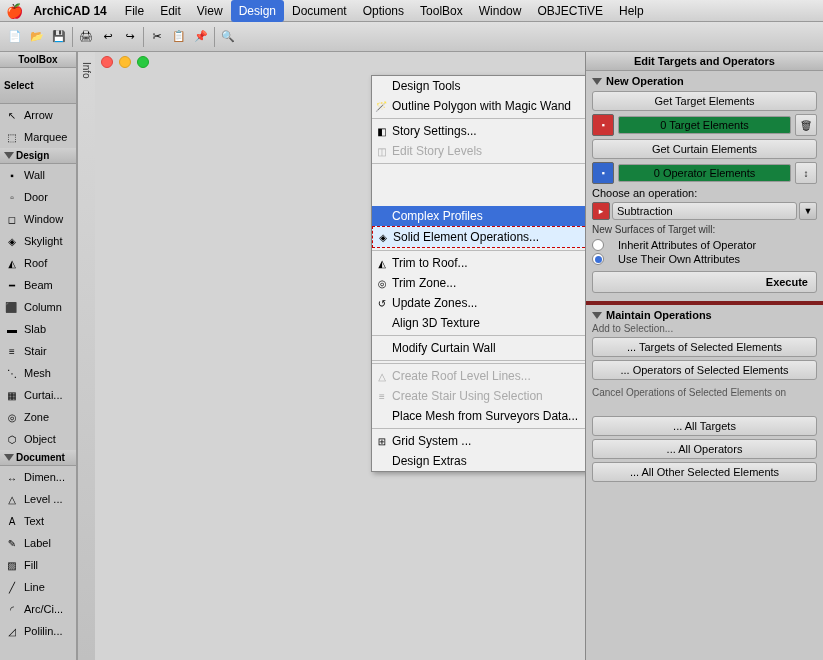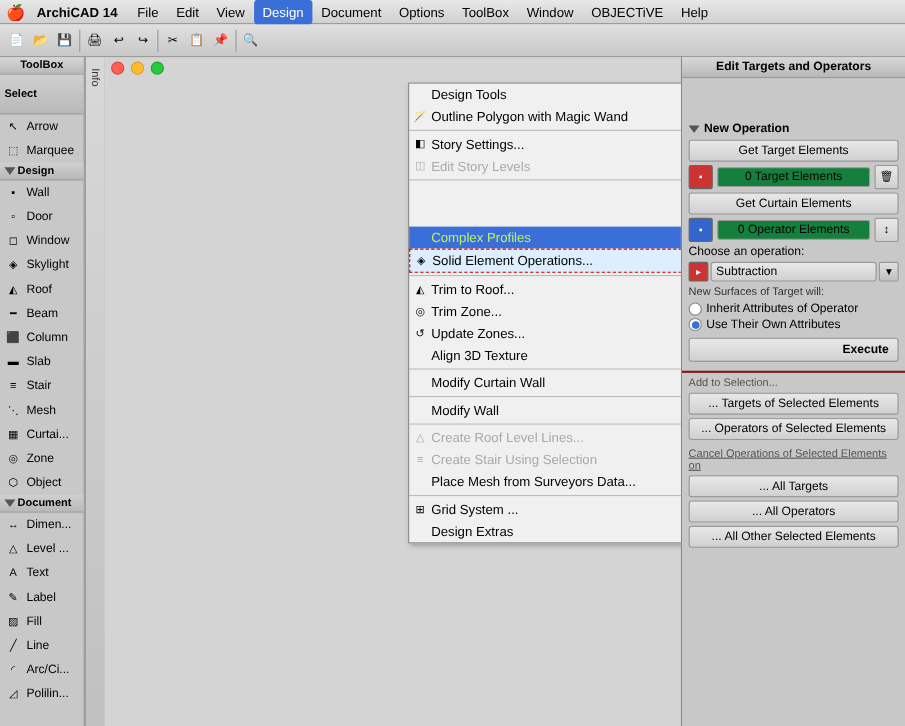--- a/index.html
+++ b/index.html
@@ -69,30 +69,30 @@
     
     #info-tab {
       width: 18px; background: linear-gradient(to bottom, #d8d8d8, #c0c0c0);
       border-left: 1px solid #999; writing-mode: vertical-rl;
       display: flex; align-items: center; justify-content: flex-start;
       font-size: 10px; padding-top: 10px; color: #333;
     }
 
     
     #right-panel {
-      width: 204px; background: #c8c8c8; border-left: 1px solid #888;
+      width: 238px; background: #c8c8c8; border-left: 1px solid #888;
       display: flex; flex-direction: column;
     }
     .panel-title {
       background: linear-gradient(to bottom, #d8d8d8, #b8b8b8);
       border-bottom: 1px solid #999; padding: 3px 6px; font-size: 11px; font-weight: bold;
       text-align: center;
     }
     .panel-section {
-      padding: 4px 6px; border-bottom: 2px solid #7f1d1d; margin-top: 36px;
+      padding: 4px 6px; border-bottom: 4px solid #7f1d1d;
     }
     .panel-section-title {
       display: flex; align-items: center; gap: 4px; font-size: 11px; font-weight: bold;
       margin-bottom: 4px;
     }
     .triangle-down { width: 0; height: 0; border-left: 5px solid transparent; border-right: 5px solid transparent; border-top: 7px solid #555; }
     .panel-button {
       width: 100%; padding: 3px 8px; margin-bottom: 3px;
       background: linear-gradient(to bottom, #e8e8e8, #d0d0d0);
       border: 1px solid #999; border-radius: 3px; cursor: pointer;
@@ -119,53 +119,53 @@
       background: linear-gradient(to bottom, #e8e8e8, #d0d0d0);
       border: 1px solid #999; border-radius: 3px; font-size: 11px;
       appearance: none; -webkit-appearance: none; cursor: pointer;
     }
     .select-arrow {
       width: 18px; height: 18px; background: linear-gradient(to bottom, #e0e0e0, #c0c0c0);
       border: 1px solid #999; border-radius: 2px; display: flex; align-items: center; justify-content: center;
       font-size: 9px; cursor: pointer;
     }
     .surface-label { font-size: 10px; margin-bottom: 4px; color: #333; }
-    .radio-row { display: flex; align-items: center; gap: 4px; font-size: 11px; margin-bottom: 2px; }
+    .radio-row { display: flex; align-items: center; gap: 14px; font-size: 11px; margin-bottom: 2px; }
     .radio-circle {
       width: 12px; height: 12px; border-radius: 50%; border: 1px solid #888;
       background: white; display: flex; align-items: center; justify-content: center; flex-shrink: 0;
     }
     .radio-circle.selected { background: white; }
     .radio-circle.selected::after {
       content: ''; width: 7px; height: 7px; border-radius: 50%; background: #3a6fd8;
     }
     .execute-button {
       width: 100%; padding: 4px 8px; margin: 4px 0;
       background: linear-gradient(to bottom, #e8e8e8, #d0d0d0);
       border: 1px solid #999; border-radius: 3px; cursor: pointer;
       font-size: 11px; text-align: right; font-weight: bold;
     }
     .maintain-section { padding: 4px 6px; }
     .maintain-title {
       display: flex; align-items: center; gap: 4px; font-size: 11px; font-weight: bold; margin-bottom: 2px;
     }
     .add-selection-label { font-size: 10px; color: #555; margin-bottom: 3px; }
-    .cancel-label { font-size: 10px; color: #555; margin-bottom: 3px; margin-top: 4px; text-decoration: underline; }
+    .cancel-label { font-size: 10px; color: #555; margin-bottom: 18px; margin-top: 4px; }
     #design-menu {
       position: absolute; top: 23px; left: 276px;
       width: 290px; background: #f0f0f0;
       border: 1px solid #888; box-shadow: 2px 2px 5px rgba(0,0,0,0.3);
       pointer-events: all;
     }
     .menu-sep { height: 1px; background: #bbb; margin: 2px 0; }
     .menu-entry {
       padding: 3px 16px 3px 20px; font-size: 12px; cursor: pointer;
       display: flex; align-items: center; justify-content: space-between; position: relative;
     }
-    .menu-entry.active-item { background: #3a6fd8; color: #bef264; margin-top: 42px; }
+    .menu-entry.active-item { background: #3a6fd8; color: #ffffff; margin-top: 42px; }
     .menu-entry.disabled { color: #aaa; cursor: default; }
     .menu-entry .menu-icon { position: absolute; left: 3px; width: 14px; text-align: center; font-size: 10px; }
 
     
     .tb-icon { width: 22px; height: 22px; display: flex; align-items: center; justify-content: center; font-size: 11px; }
     .tb-sep { width: 1px; height: 20px; background: #999; margin: 0 2px; }
 
     
     .op-icon {
       width: 22px; height: 22px; background: #888; border: 1px solid #666;
@@ -377,24 +377,20 @@
       <div class="menu-entry">
         <span>Align 3D Texture</span>
 
       </div>
       <div class="menu-sep"></div>
       <div class="menu-entry">
         <span>Modify Curtain Wall</span>
 
       </div>
       <div class="menu-sep"></div>
-      <div class="menu-entry">
-        <span>Modify Wall</span>
-
-      </div>
       <div class="menu-sep"></div>
       <div class="menu-entry disabled">
         <span class="menu-icon">△</span>
         <span>Create Roof Level Lines...</span>
       </div>
       <div class="menu-entry disabled">
         <span class="menu-icon">≡</span>
         <span>Create Stair Using Selection</span>
       </div>
       <div class="menu-entry">
@@ -455,20 +451,24 @@
       </div>
       <div class="radio-row">
         <div class="radio-circle selected"></div>
         <span>Use Their Own Attributes</span>
       </div>
 
       <button class="execute-button">Execute</button>
     </div>
 
     <div class="maintain-section">
+      <div class="maintain-title">
+        <div class="triangle-down"></div>
+        <span>Maintain Operations</span>
+      </div>
       <div class="add-selection-label">Add to Selection...</div>
       <button class="panel-button">... Targets of Selected Elements</button>
       <button class="panel-button">... Operators of Selected Elements</button>
       <div class="cancel-label">Cancel Operations of Selected Elements on</div>
       <button class="panel-button">... All Targets</button>
       <button class="panel-button">... All Operators</button>
       <button class="panel-button">... All Other Selected Elements</button>
     </div>
   </div>
 

